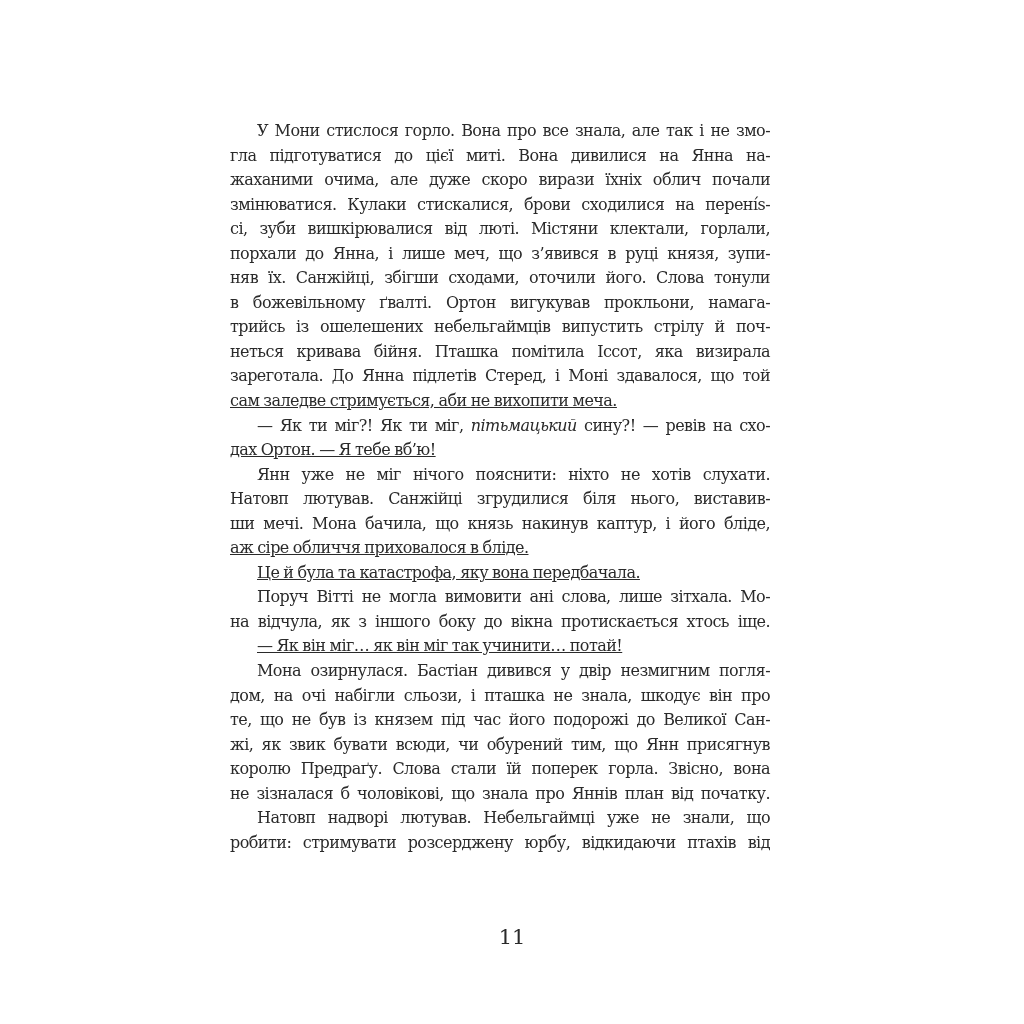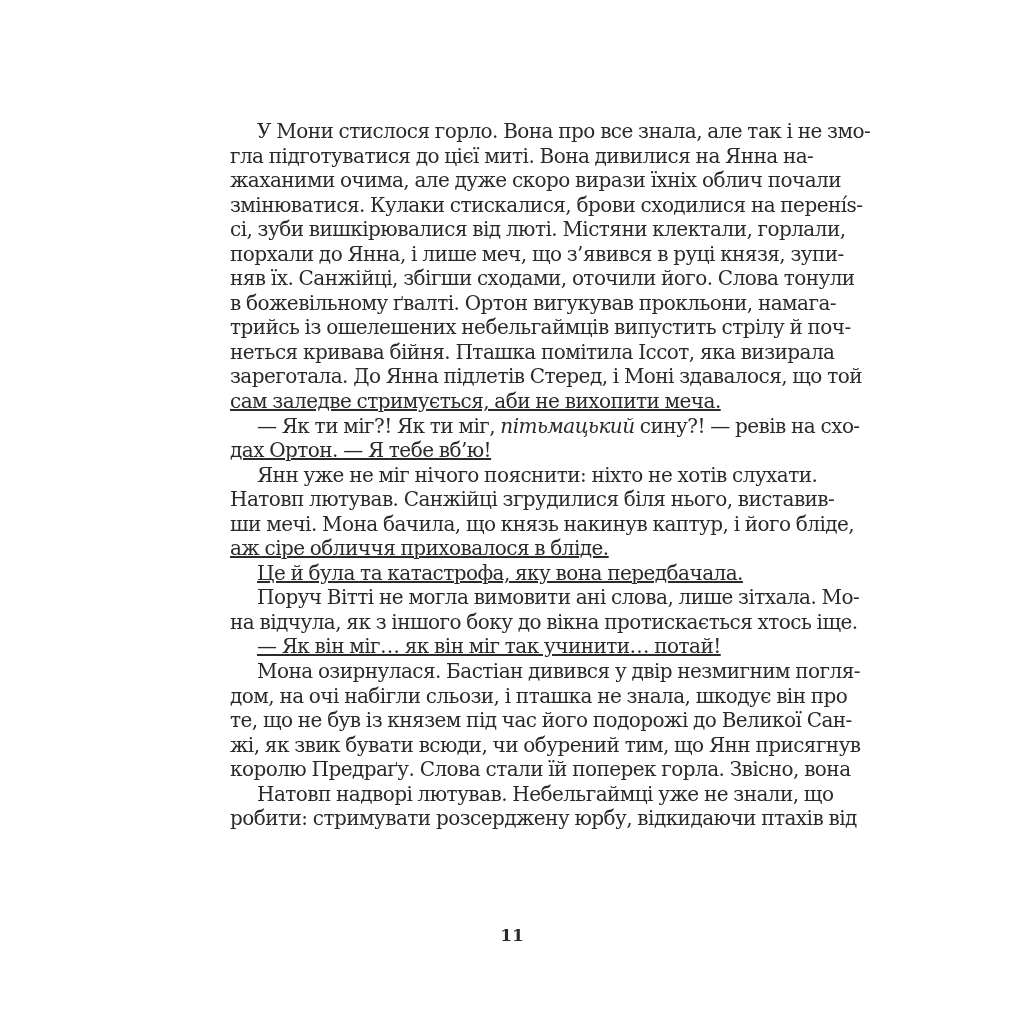--- a/index.html
+++ b/index.html
@@ -7,21 +7,21 @@
   .page {
     position: absolute; left: 0; top: 0; width: 1024px; height: 1024px;
     background: #ffffff;
   }
   .text-block {
     position: absolute;
     left: 230px;
     top: 119px;
     width: 540px;
     font-family: "DejaVu Serif", "Liberation Serif", serif;
-    font-size: 20px;
+    font-size: 16px;
     line-height: 24.55px;
     color: #2a2a2a;
     letter-spacing: -0.55px;
     word-spacing: -0.5px;
   }
   .line {
     display: block;
     white-space: nowrap;
     text-align: justify;
     text-align-last: justify;
@@ -29,23 +29,22 @@
   }
   .line.last { text-align-last: left; text-decoration: underline; }
   .line.indent { padding-left: 27px; }
   .line i { font-style: italic; }
   .page-number {
     position: absolute;
     left: 0; width: 1024px;
     top: 925px;
     text-align: center;
     font-family: "DejaVu Serif", "Liberation Serif", serif;
-    font-size: 17px;
+    font-size: 21px;
     color: #2a2a2a;
-    font-weight: bold;
   }
 </style>
 </head>
 <body>
 
 <div class="page">
   <div class="text-block" id="text-block">
       <span class="line indent">У Мони стислося горло. Вона про все знала, але так і не змо-</span>
       <span class="line">гла підготуватися до цієї миті. Вона дивилися на Янна на-</span>
       <span class="line">жаханими очима, але дуже скоро вирази їхніх облич почали</span>
@@ -66,17 +65,18 @@
       <span class="line last">аж сіре обличчя приховалося в бліде.</span>
       <span class="line indent last">Це й була та катастрофа, яку вона передбачала.</span>
       <span class="line indent">Поруч Вітті не могла вимовити ані слова, лише зітхала. Мо-</span>
       <span class="line">на відчула, як з іншого боку до вікна протискається хтось іще.</span>
       <span class="line indent last">— Як він міг… як він міг так учинити… потай!</span>
       <span class="line indent">Мона озирнулася. Бастіан дивився у двір незмигним погля-</span>
       <span class="line">дом, на очі набігли сльози, і пташка не знала, шкодує він про</span>
       <span class="line">те, що не був із князем під час його подорожі до Великої Сан-</span>
       <span class="line">жі, як звик бувати всюди, чи обурений тим, що Янн присягнув</span>
       <span class="line">королю Предраґу. Слова стали їй поперек горла. Звісно, вона</span>
+      <span class="line">не зізналася б чоловікові, що знала про Яннів план від початку.</span>
       <span class="line indent">Натовп надворі лютував. Небельгаймці уже не знали, що</span>
       <span class="line">робити: стримувати розсерджену юрбу, відкидаючи птахів від</span>
     </div>
   <div class="page-number">11</div>
 </div>
 
 </body></html>

